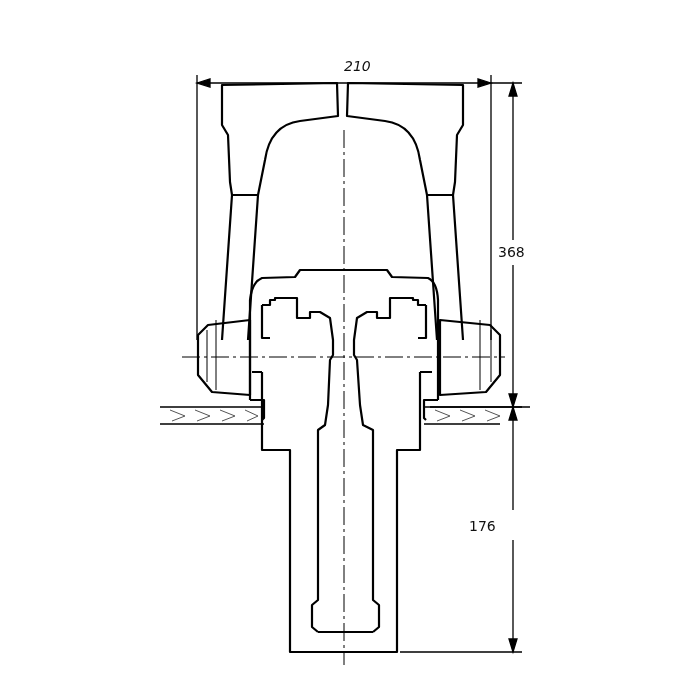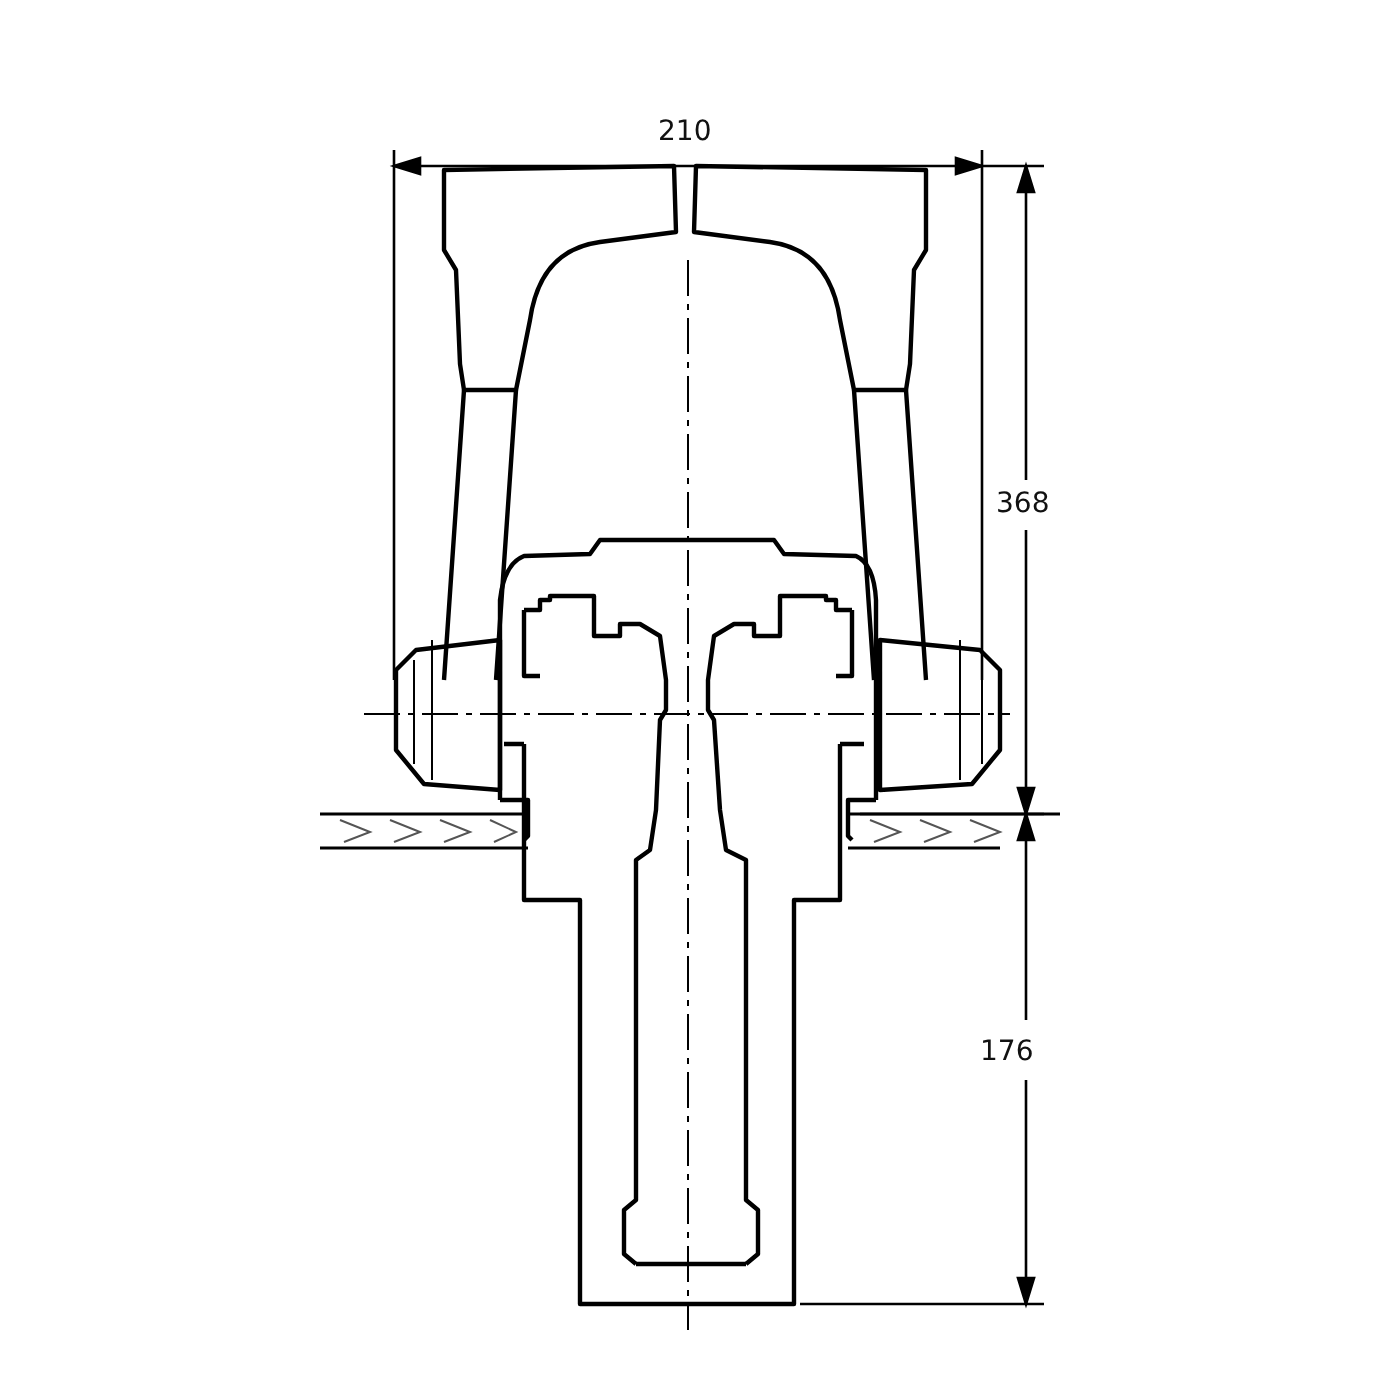--- a/index.html
+++ b/index.html
@@ -64,15 +64,15 @@
     <path d="M491,83 L522,83 M430,407 L522,407 M400,652 L522,652" fill="none"></path>
     <path d="M513,83 L513,240 M513,265 L513,407" fill="none"></path>
     <polygon points="513,83 509,96 517,96"></polygon>
     <polygon points="513,407 509,394 517,394"></polygon>
     <path d="M513,407 L513,510 M513,540 L513,652" fill="none"></path>
     <polygon points="513,407 509,420 517,420"></polygon>
     <polygon points="513,652 509,639 517,639"></polygon>
   </g>
 </svg>
 
-<div class="lbl" style="left:327px; top:58px;">210</div>
+<div class="lbl" style="left:342px; top:58px;font-style:italic;">210</div>
 <div class="lbl" style="left:496px; top:244px;">368</div>
-<div class="lbl" style="left:488px; top:518px;">176</div>
+<div class="lbl" style="left:467px; top:518px;">176</div>
 
 </body></html>

